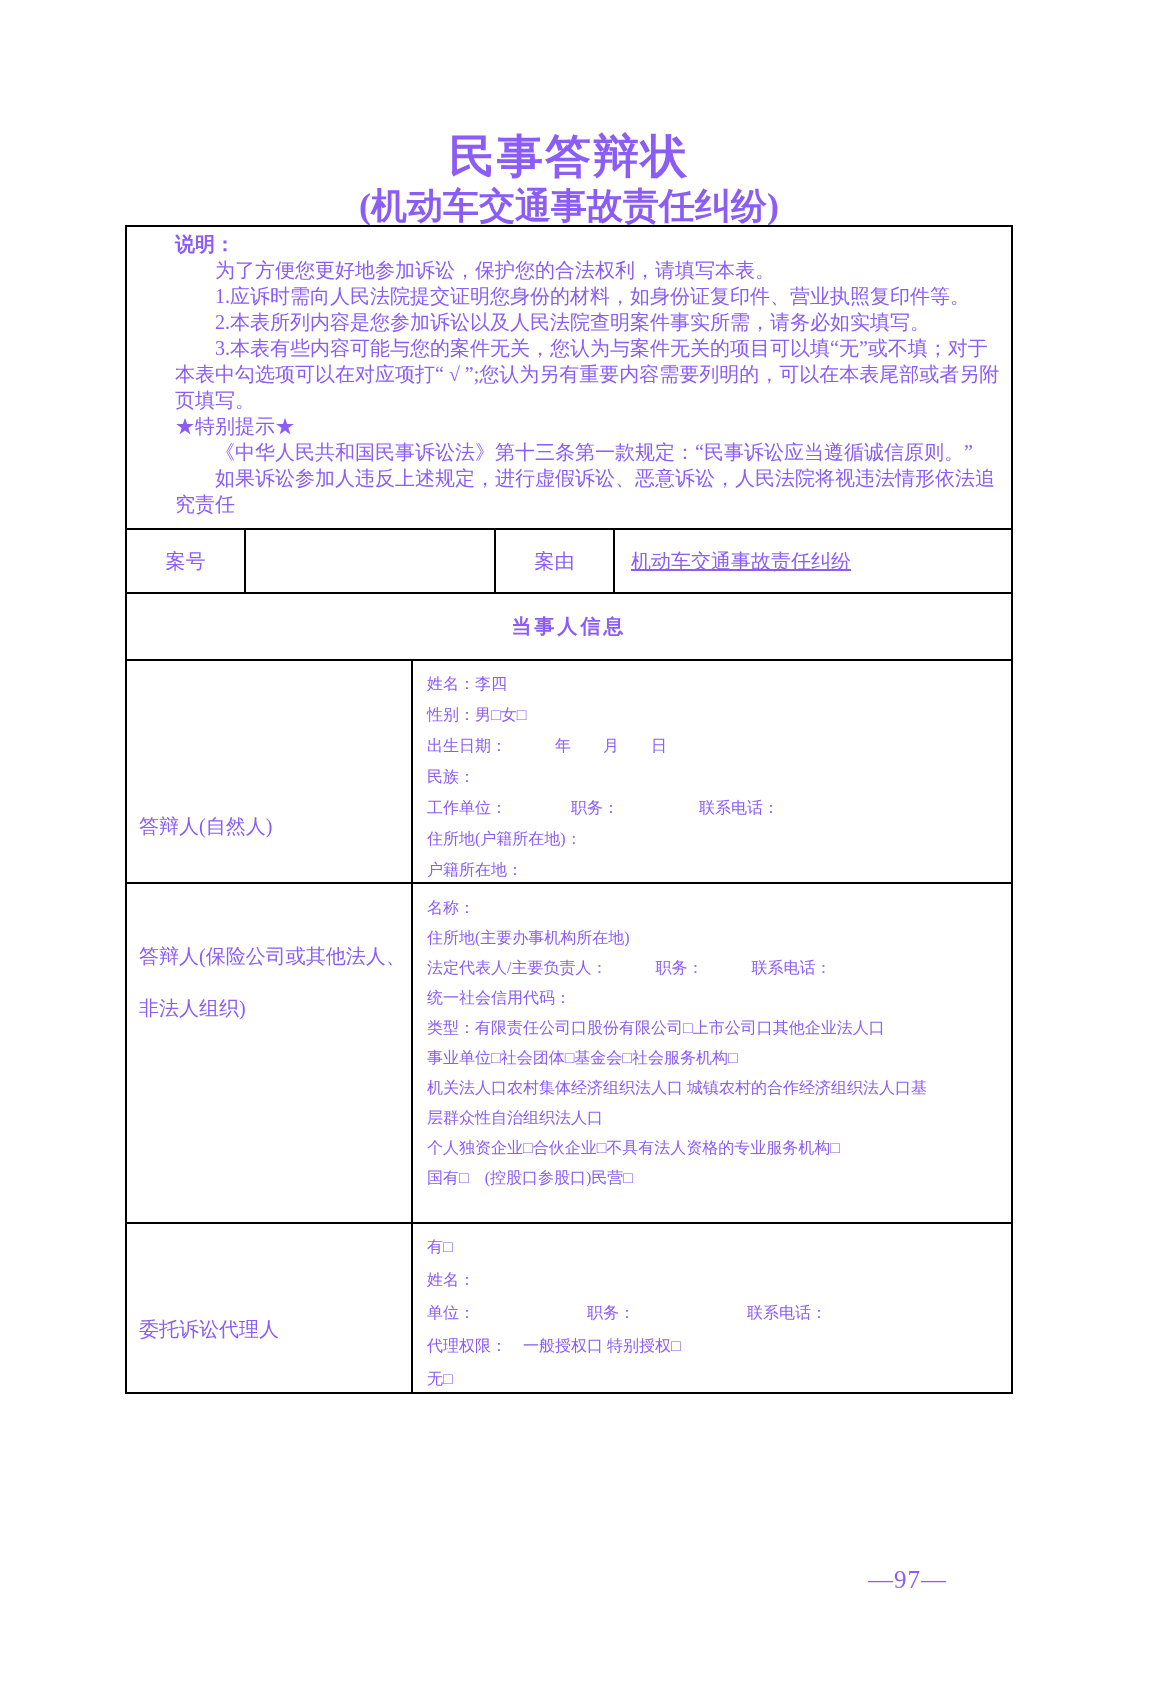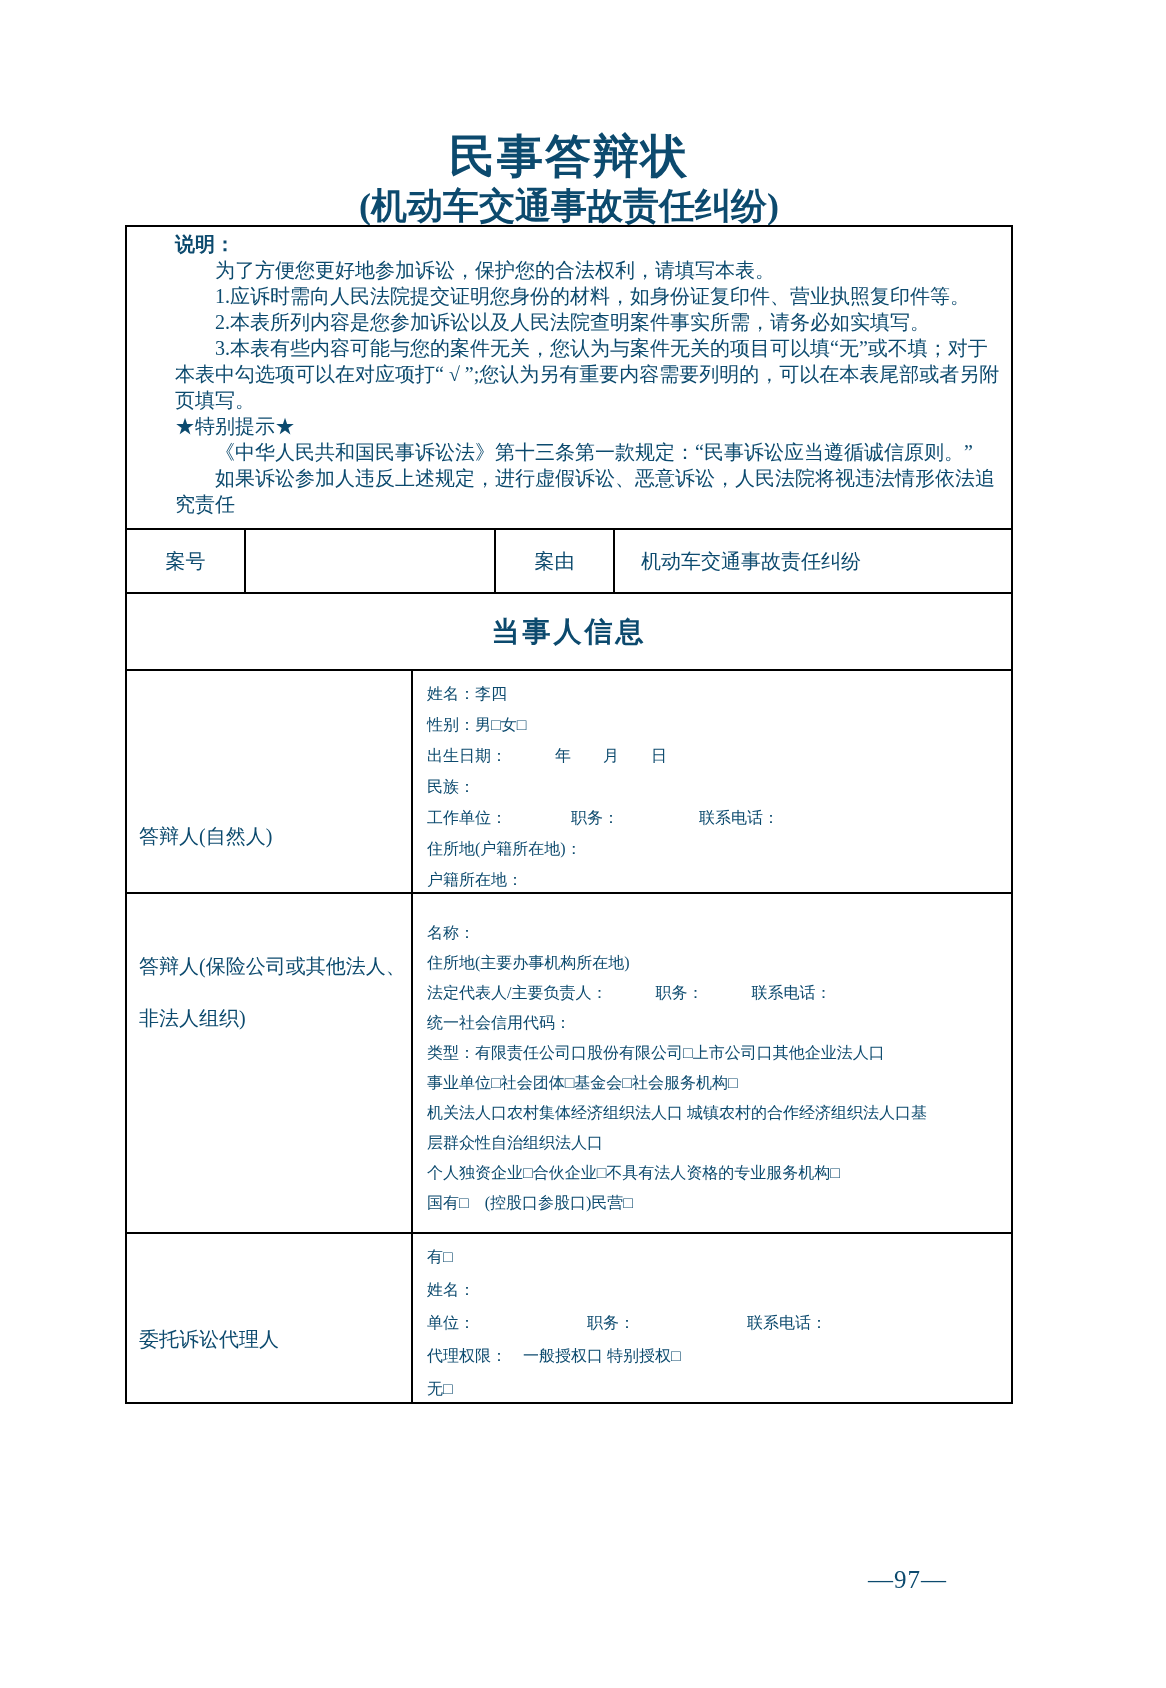--- a/index.html
+++ b/index.html
@@ -1,19 +1,19 @@
 <!DOCTYPE html>
 <html><head>
 <meta charset="utf-8">
 <style>
   * { margin:0; padding:0; box-sizing:border-box; }
   html,body { background:#e8e8e8; }
   .page {
     position:relative; width:1166px; height:1688px; background:#ffffff;
-    font-family:"Liberation Serif","DejaVu Serif",serif; color:#0c4a6e;
+    font-family:"Liberation Serif","DejaVu Serif",serif; color:#8b5cf6;
     overflow:hidden; margin:0 auto;
   }
   .doc-title {
     position:absolute; top:126px; left:125px; width:888px;
     text-align:center; font-size:46px; font-weight:bold; letter-spacing:2px;
   }
   .doc-subtitle {
     position:absolute; top:182px; left:125px; width:888px;
     text-align:center; font-size:36px; font-weight:bold;
   }
@@ -24,38 +24,38 @@
   .instructions { display:block; height:301px; padding:4px 10px 0 8px; font-size:20px; line-height:26px; }
   .instructions .head { font-weight:bold; }
   .instructions .ind { text-indent:2em; }
 
   .caserow { height:64px; font-size:20px; }
   .caserow .cell { display:flex; align-items:center; border-left:2px solid #000; }
   .caserow .cell:first-child { border-left:none; }
   .c-label1 { width:117px; justify-content:center; }
   .c-blank  { width:250px; }
   .c-label2 { width:119px; justify-content:center; }
-  .c-value  { flex:1; padding-left:26px; }
+  .c-value  { flex:1; padding-left:16px;text-decoration:underline; }
 
   .sechead {
-    height:77px; display:flex; align-items:center; justify-content:center;
-    font-size:28px; font-weight:bold; letter-spacing:3px;
+    height:67px; display:flex; align-items:center; justify-content:center;
+    font-size:20px; font-weight:bold; letter-spacing:3px;
   }
 
   .party .plabel { width:284px; font-size:20px; padding-left:12px; flex-shrink:0; }
   .party .pcontent { flex:1; border-left:2px solid #000; font-size:16px; padding-left:14px; padding-right:6px; }
 
   .party.natural { height:223px; }
   .party.natural .plabel { padding-top:152px;border-radius:17px; }
   .party.natural .pcontent { padding-top:7px; }
   .party.natural .line { line-height:31px; }
 
   .party.legal { height:340px; }
   .party.legal .plabel { padding-top:46px; line-height:52px; }
-  .party.legal .pcontent { padding-top:24px; }
+  .party.legal .pcontent { padding-top:9px; }
   .party.legal .line { line-height:30px; }
 
   .party.agent { height:170px; }
   .party.agent .plabel { padding-top:92px; }
   .party.agent .pcontent { padding-top:6px; }
   .party.agent .line { line-height:33px; }
 
   .pagenum { position:absolute; top:1566px; left:868px; font-size:25px; letter-spacing:1px; }
 </style>
 </head>

